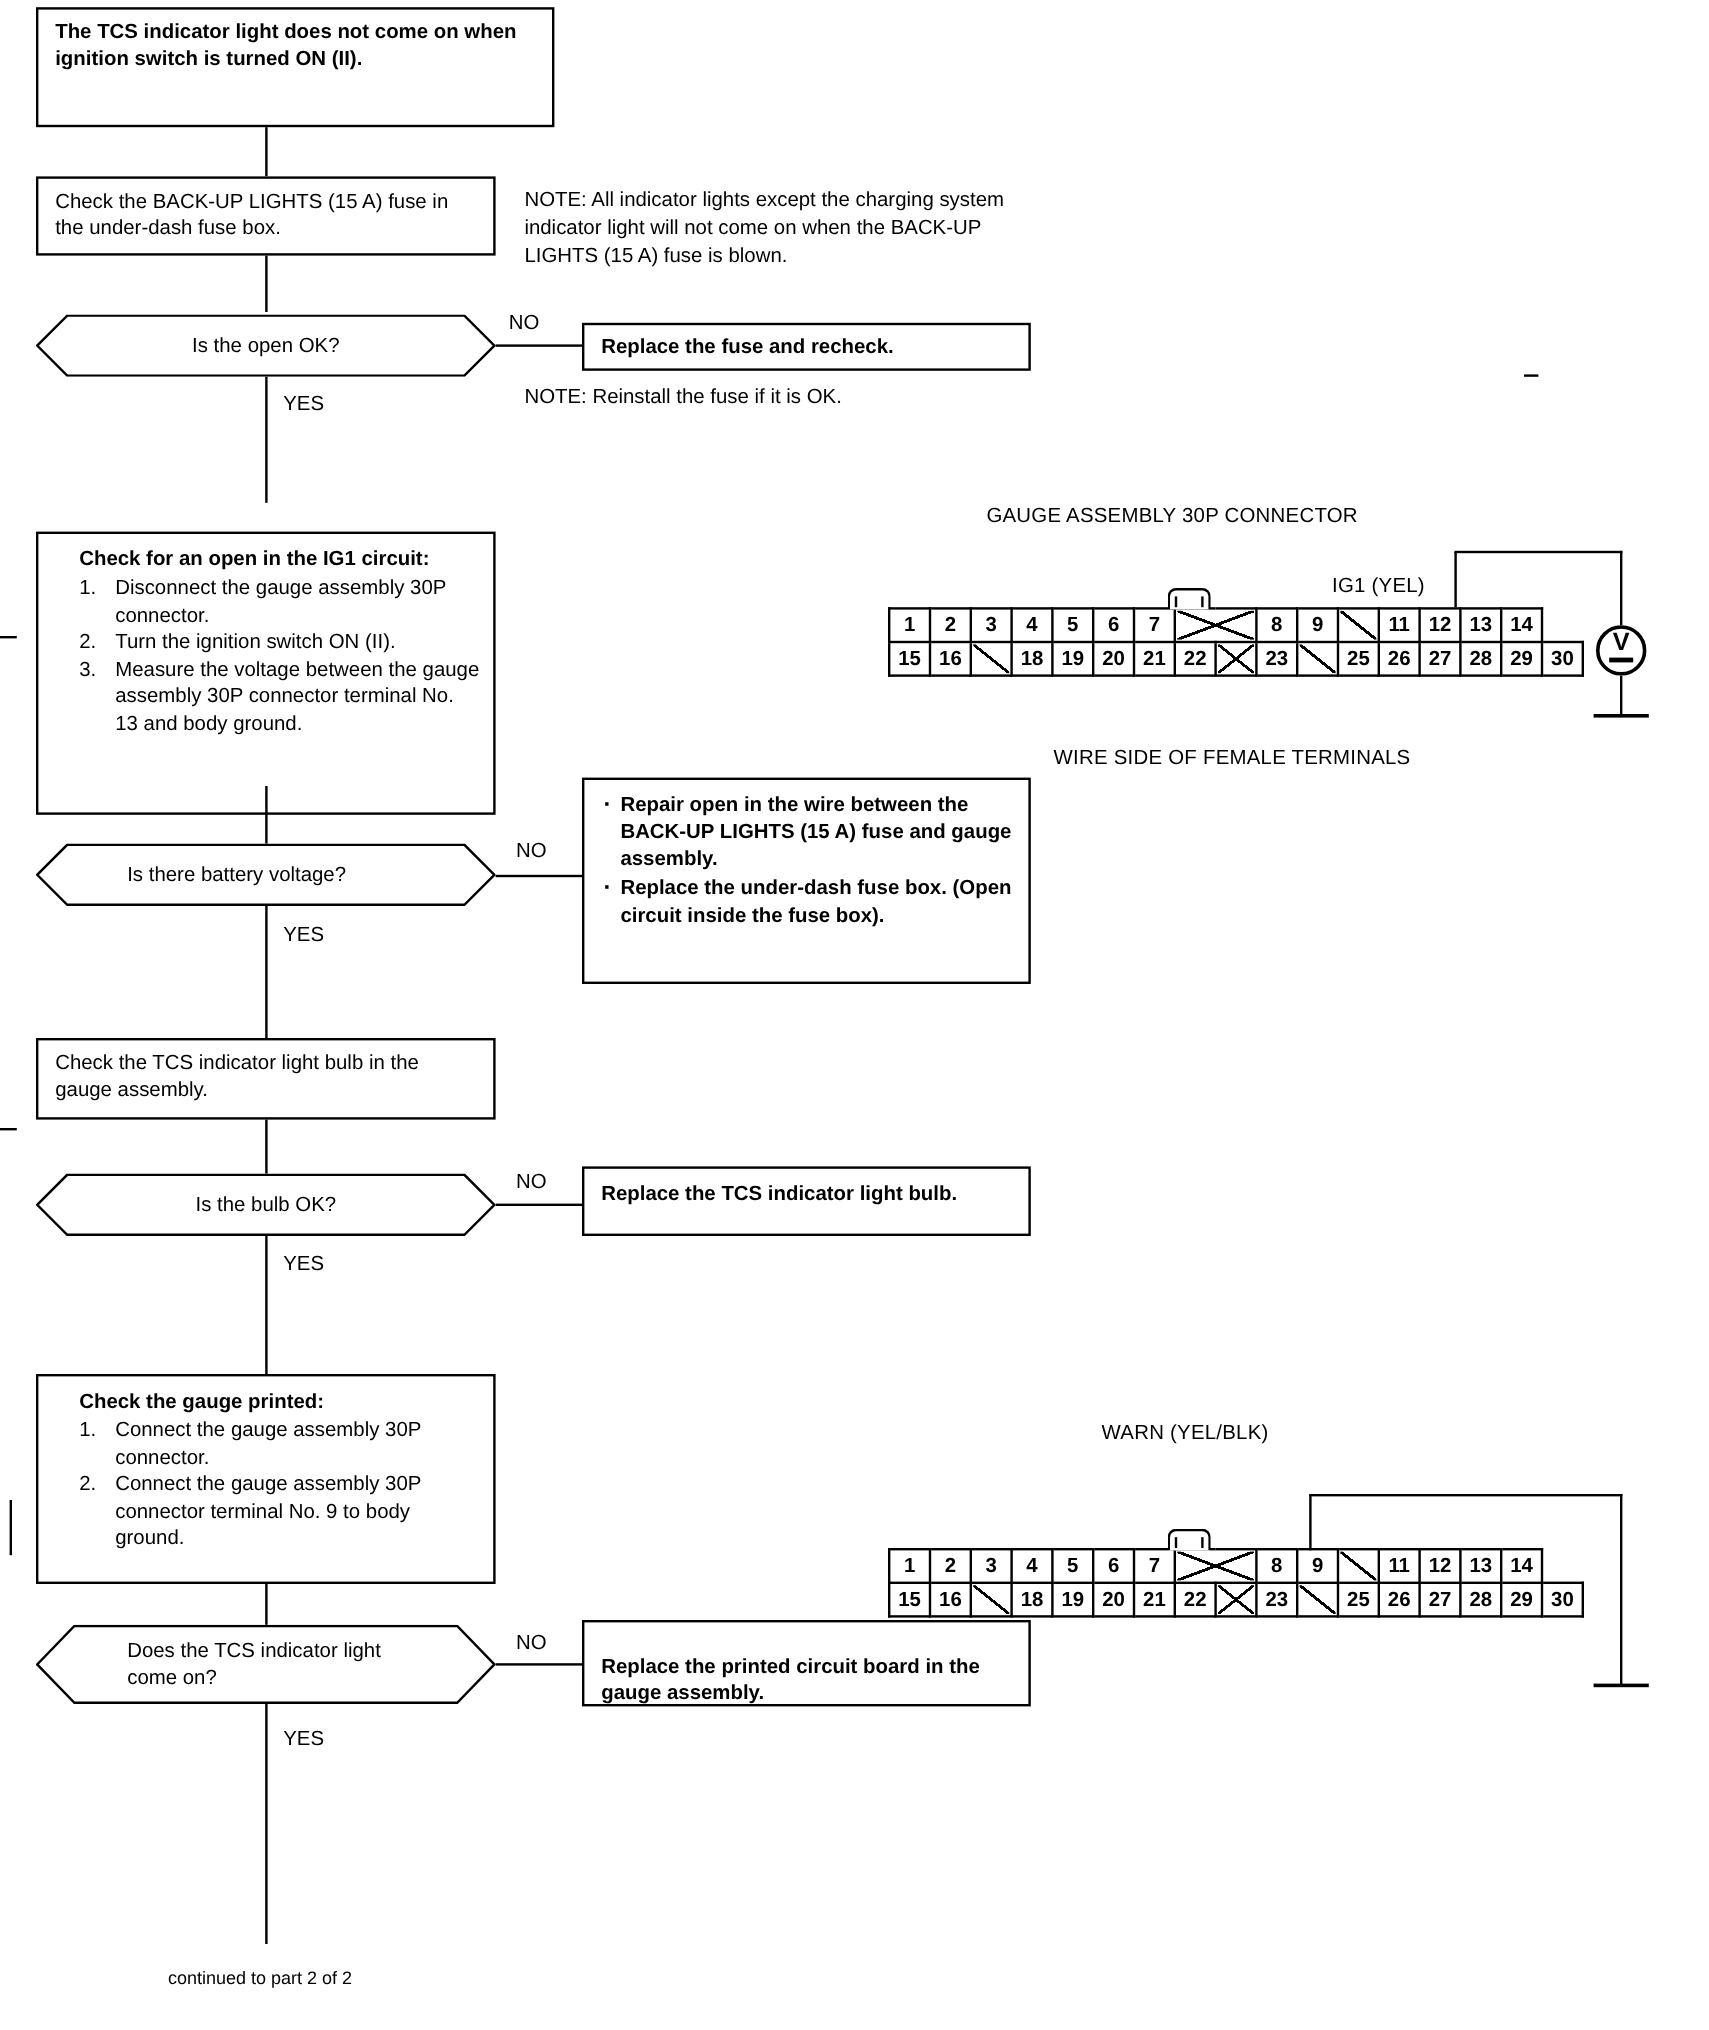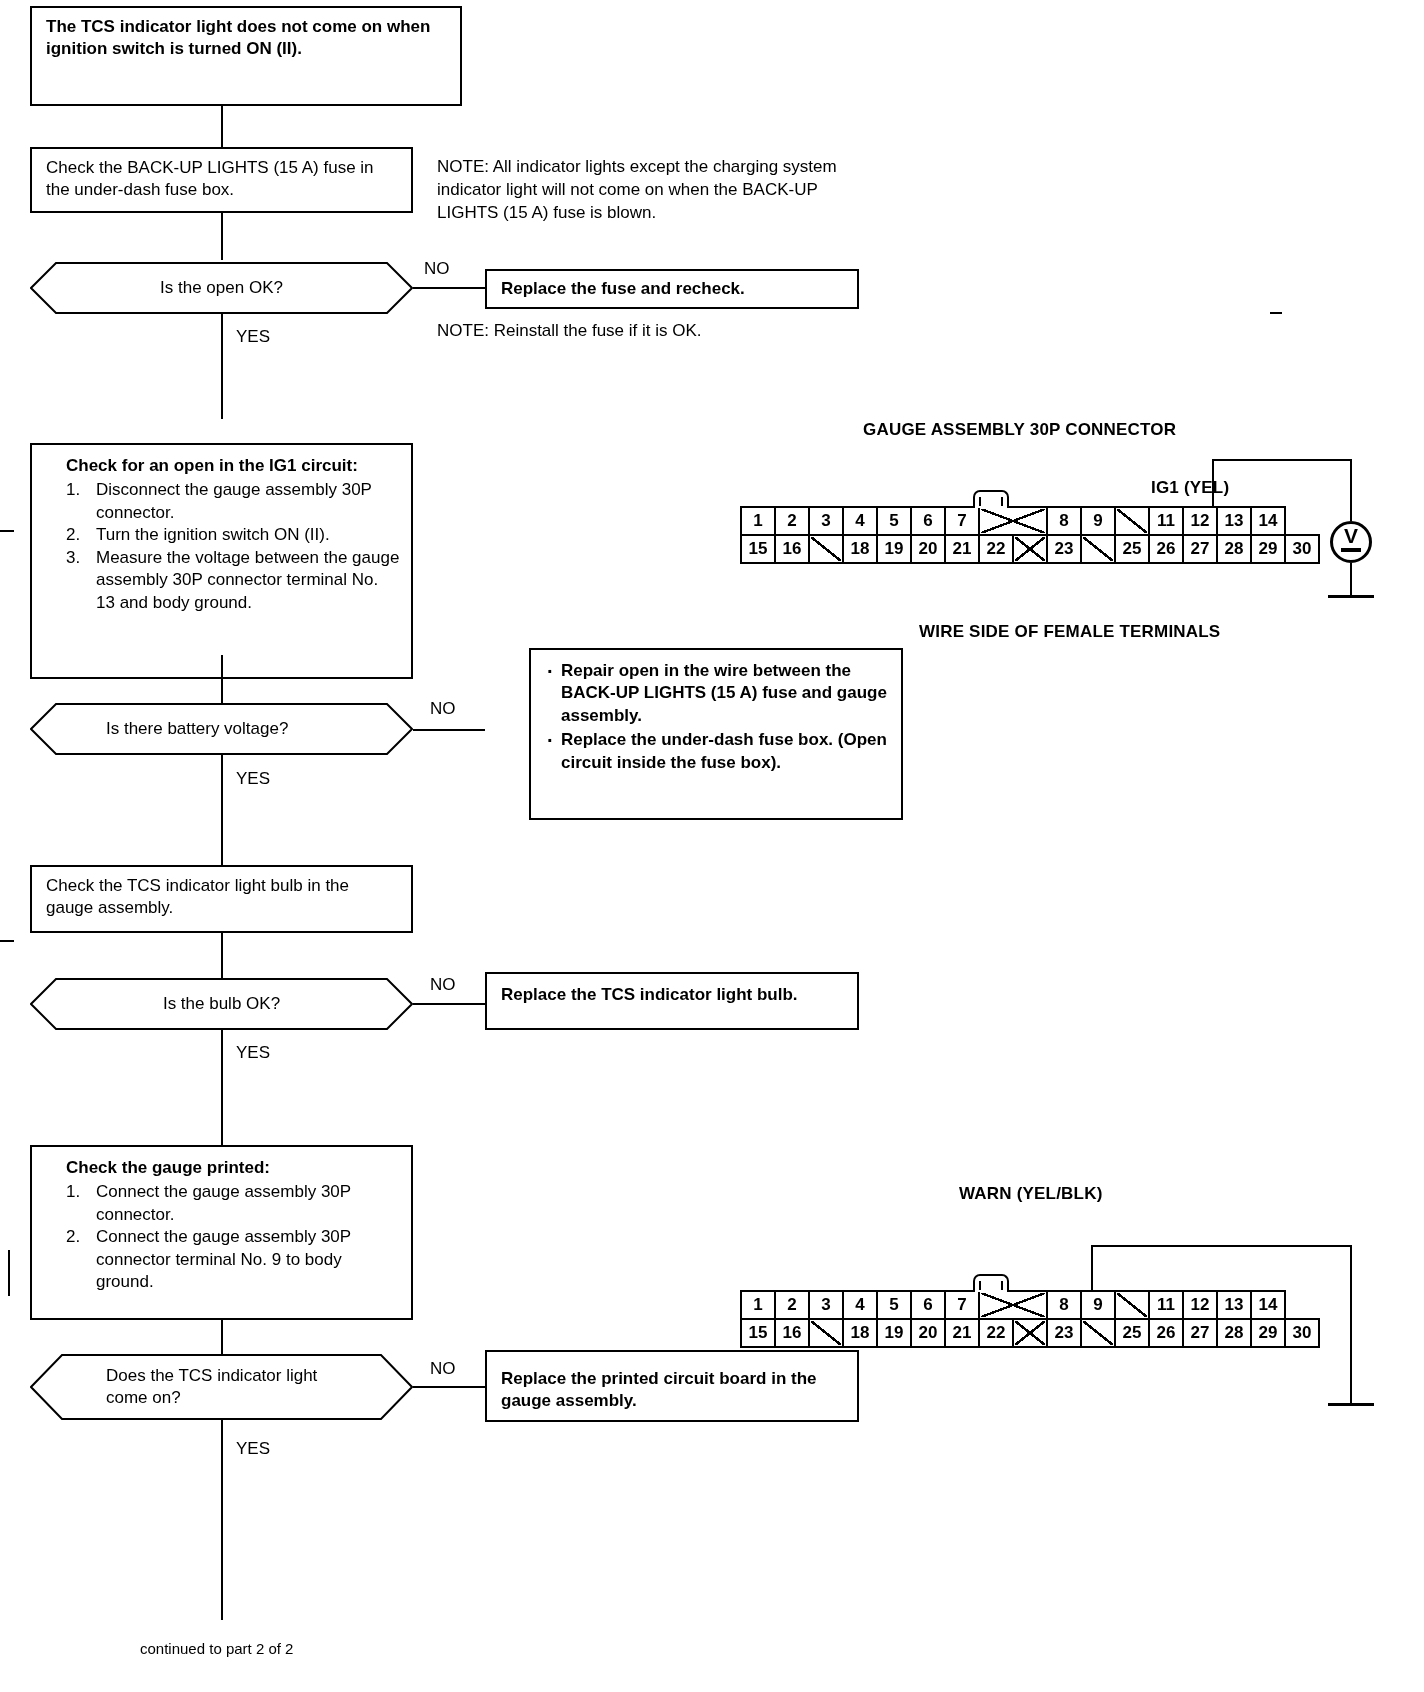--- a/index.html
+++ b/index.html
@@ -98,23 +98,22 @@
 
   
   .note{
     position:absolute;
     font-size:17px;
     line-height:1.35;
   }
   .caption{
     position:absolute;
     font-size:17px;
-    font-weight:bold;
+    font-weight:normal;
     letter-spacing:.2px;
-    margin-left:41px;
   }
   .smalltext{
     position:absolute;
     font-size:15px;
   }
 
   
   .conn{position:absolute;}
   .conn table{
     border-collapse:collapse;
@@ -332,21 +331,21 @@
   <div class="dec left" style="left:30px;top:703px;width:383px;height:52px;">
     <svg class="shape" viewBox="0 0 383 52" preserveAspectRatio="none">
       <polygon points="26,1 357,1 382,26 357,51 26,51 1,26" fill="#fff" stroke="#000" stroke-width="2"></polygon>
     </svg>
     <div class="txt">Is there battery voltage?</div>
   </div>
 
   <div class="hline" style="left:413px;top:729px;width:72px;"></div>
   <div class="lbl" style="left:430px;top:700px;">NO</div>
 
-  <div class="pbox bold" style="left:485px;top:648px;width:374px;height:172px;padding:10px 12px 8px 14px;margin-left:44px;">
+  <div class="pbox bold" style="left:485px;top:648px;width:374px;height:172px;padding:10px 12px 8px 14px;">
     <ul class="bullets">
       <li>Repair open in the wire between the BACK-UP LIGHTS (15 A) fuse and gauge assembly.</li>
       <li>Replace the under-dash fuse box. (Open circuit inside the fuse box).</li>
     </ul>
   </div>
 
   <div class="vline" style="left:221px;top:755px;height:110px;"></div>
   <div class="lbl" style="left:236px;top:770px;">YES</div>
 
   <div class="pbox" style="left:30px;top:865px;width:383px;height:68px;">
@@ -446,21 +445,21 @@
   <div class="dec left" style="left:30px;top:1354px;width:383px;height:66px;">
     <svg class="shape" viewBox="0 0 383 66" preserveAspectRatio="none">
       <polygon points="32,1 351,1 382,33 351,65 32,65 1,33" fill="#fff" stroke="#000" stroke-width="2"></polygon>
     </svg>
     <div class="txt">Does the TCS indicator light come on?</div>
   </div>
 
   <div class="hline" style="left:413px;top:1386px;width:72px;"></div>
   <div class="lbl" style="left:430px;top:1360px;">NO</div>
 
-  <div class="pbox bold" style="left:485px;top:1350px;width:374px;height:72px;padding-top:16px;">
+  <div class="pbox bold" style="left:485px;top:1350px;width:374px;height:72px;padding-top:26px;">
     <div>Replace the printed circuit board in the gauge assembly.</div>
   </div>
 
   <div class="vline" style="left:221px;top:1420px;height:200px;"></div>
   <div class="lbl" style="left:236px;top:1440px;">YES</div>
 
   <div class="smalltext" style="left:140px;top:1640px;">continued to part 2 of 2</div>
 
   <div class="abs" style="left:0;top:530px;width:14px;height:2px;background:#000;"></div>
   <div class="abs" style="left:0;top:940px;width:14px;height:2px;background:#000;"></div>

